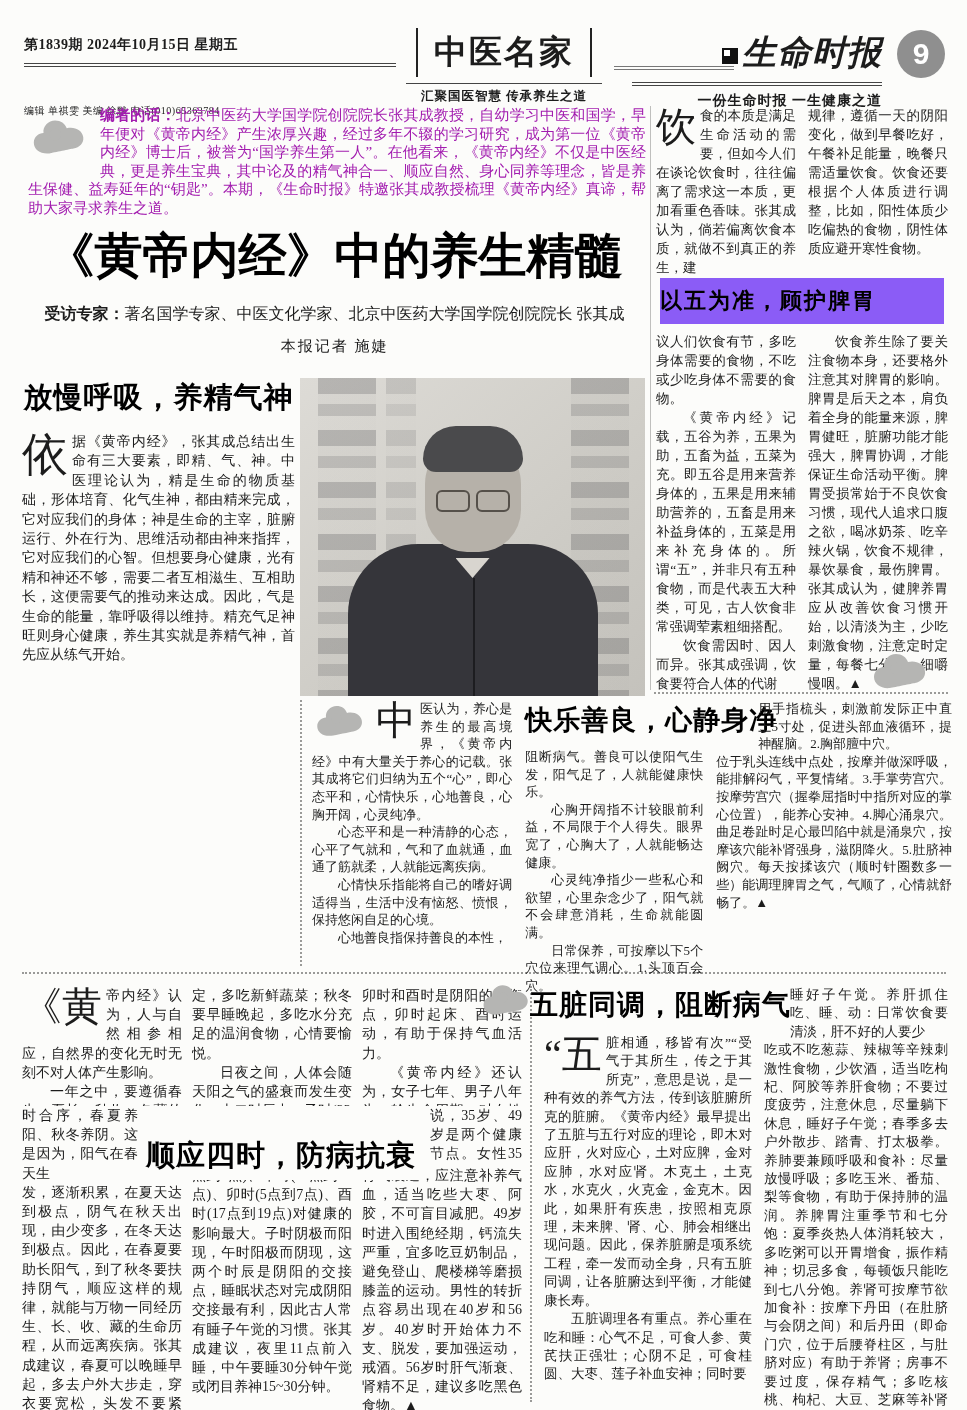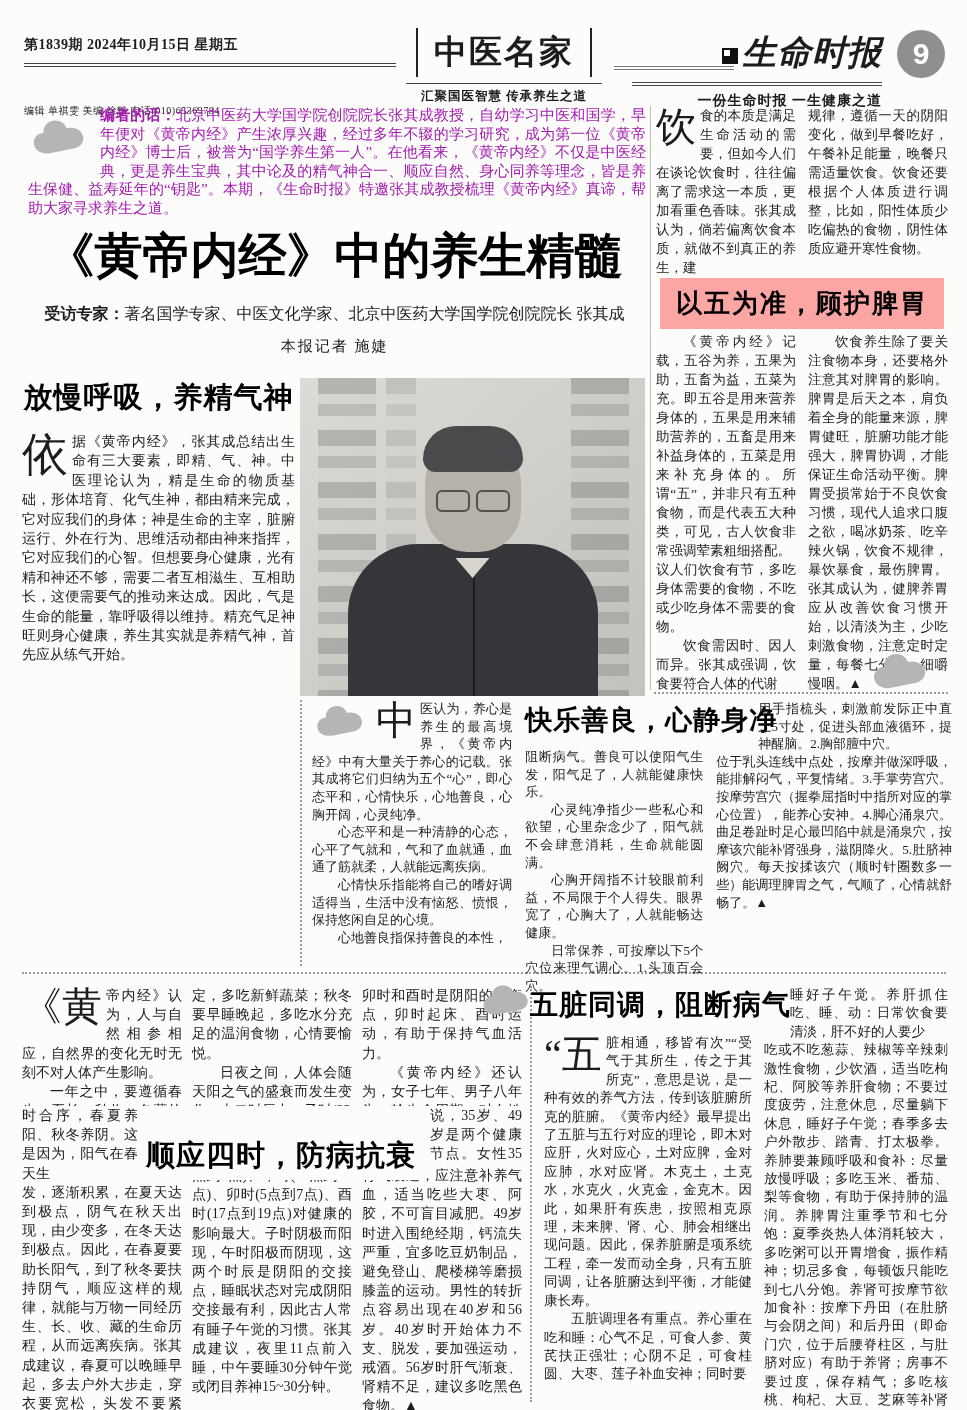--- a/index.html
+++ b/index.html
@@ -78,22 +78,22 @@
   .dot-h-right { position:absolute; left:654px; top:692px; width:294px; border-top:2px dotted #9a9a98; }
   .dot-h-main  { position:absolute; left:22px;  top:972px; width:924px; border-top:2px dotted #9a9a98; }
   .dot-v-bottom{ position:absolute; left:530px; top:986px; height:416px; border-left:2px dotted #9a9a98; }
   
   .rarea { position:absolute; top:106px; left:656px; width:292px; height:582px; }
   .rarea .cols { display:flex; gap:12px; }
   .rcol { width:140px; }
   .rarea p { font-size:13.5px; line-height:19px; }
   .rseg1 { height:170px; overflow:hidden; }
   .rgap { height:56px; }
-  .rtitle { position:absolute; top:172px; left:4px; width:284px; text-align:center;
-    font-size:26px; letter-spacing:2px; white-space:nowrap; background:#fca5a5; padding:8px 0; }
+  .rtitle { position:absolute; top:172px; left:4px; width:284px; 
+    font-size:22px; letter-spacing:2px; white-space:nowrap; background:#8b5cf6; padding:8px 0; }
   .rarea .dc { font-size:40px; line-height:38px; }
   .rcloud { position:absolute; left:212px; top:542px; width:64px; height:44px; }
   
   .band2 { position:absolute; top:700px; left:300px; width:652px; height:266px;
     border-left:2px dotted #9a9a98; padding-left:10px; display:flex; gap:13px; }
   .b2c1 { width:202px; } .b2c2 { width:178px; } .b2c3 { width:238px; }
   .band2 p { font-size:13px; line-height:17.6px; }
   .b2c1 .cloud { float:left; width:56px; height:40px; margin:0 8px 4px 0; }
   .b2c1 .dc { font-size:40px; line-height:38px; }
   .b2title { font-size:27px; letter-spacing:1px; white-space:nowrap; margin:2px 0 10px 0; }
@@ -180,22 +180,22 @@
   <div class="dot-h-main"></div>
   <div class="dot-v-bottom"></div>
 
   <div class="rarea">
     <div class="cols">
       <div class="rcol">
         <div class="rseg1">
           <p class="jp"><span class="dc">饮</span><span>食的本质是满足生命活动的需要，但如今人们在谈论饮食时，往往偏离了需求这一本质，更加看重色香味。张其成认为，倘若偏离饮食本质，就做不到真正的养生，建</span></p>
         </div>
         <div class="rgap"></div>
+        <p class="jp">议人们饮食有节，多吃身体需要的食物，不吃或少吃身体不需要的食物。</p>
         <p class="jp ind">《黄帝内经》记载，五谷为养，五果为助，五畜为益，五菜为充。即五谷是用来营养身体的，五果是用来辅助营养的，五畜是用来补益身体的，五菜是用来补充身体的。所谓“五”，并非只有五种食物，而是代表五大种类，可见，古人饮食非常强调荤素粗细搭配。</p>
-        <p class="jp">议人们饮食有节，多吃身体需要的食物，不吃或少吃身体不需要的食物。</p>
         <p class="jp ind">饮食需因时、因人而异。张其成强调，饮食要符合人体的代谢</p>
       </div>
       <div class="rcol">
         <div class="rseg1">
           <p class="jp">规律，遵循一天的阴阳变化，做到早餐吃好，午餐补足能量，晚餐只需适量饮食。饮食还要根据个人体质进行调整，比如，阳性体质少吃偏热的食物，阴性体质应避开寒性食物。</p>
         </div>
         <div class="rgap"></div>
         <p class="jp ind">饮食养生除了要关注食物本身，还要格外注意其对脾胃的影响。脾胃是后天之本，肩负着全身的能量来源，脾胃健旺，脏腑功能才能强大，脾胃协调，才能保证生命活动平衡。脾胃受损常始于不良饮食习惯，现代人追求口腹之欲，喝冰奶茶、吃辛辣火锅，饮食不规律，暴饮暴食，最伤脾胃。张其成认为，健脾养胃应从改善饮食习惯开始，以清淡为主，少吃刺激食物，注意定时定量，每餐七分饱，细嚼慢咽。▲</p>
       </div>
     </div>
@@ -213,22 +213,22 @@
         <path d="M24 25a6 6 0 1 1 10-4 6 6 0 0 1-10 4z" fill="#fcfcfa"></path>
       </svg>
       <p class="jp"><span class="dc">中</span><span>医认为，养心是养生的最高境界，《黄帝内经》中有大量关于养心的记载。张其成将它们归纳为五个“心”，即心态平和，心情快乐，心地善良，心胸开阔，心灵纯净。</span></p>
       <p class="jp ind">心态平和是一种清静的心态，心平了气就和，气和了血就通，血通了筋就柔，人就能远离疾病。</p>
       <p class="jp ind">心情快乐指能将自己的嗜好调适得当，生活中没有恼怒、愤恨，保持悠闲自足的心境。</p>
       <p class="jp ind">心地善良指保持善良的本性，</p>
     </div>
     <div class="b2c2">
       <h2 class="sec-title b2title">快乐善良，心静身净</h2>
       <p class="jp">阻断病气。善良可以使阳气生发，阳气足了，人就能健康快乐。</p>
+      <p class="jp ind">心胸开阔指不计较眼前利益，不局限于个人得失。眼界宽了，心胸大了，人就能畅达健康。</p>
       <p class="jp ind">心灵纯净指少一些私心和欲望，心里杂念少了，阳气就不会肆意消耗，生命就能圆满。</p>
-      <p class="jp ind">心胸开阔指不计较眼前利益，不局限于个人得失。眼界宽了，心胸大了，人就能畅达健康。</p>
       <p class="jp ind">日常保养，可按摩以下5个穴位来理气调心。1.头顶百会穴。</p>
     </div>
     <div class="b2c3">
       <p class="jp padA">用手指梳头，刺激前发际正中直上5寸处，促进头部血液循环，提神醒脑。2.胸部膻中穴。</p>
       <p class="jp">位于乳头连线中点处，按摩并做深呼吸，能排解闷气，平复情绪。3.手掌劳宫穴。按摩劳宫穴（握拳屈指时中指所对应的掌心位置），能养心安神。4.脚心涌泉穴。曲足卷趾时足心最凹陷中就是涌泉穴，按摩该穴能补肾强身，滋阴降火。5.肚脐神阙穴。每天按揉该穴（顺时针圈数多一些）能调理脾胃之气，气顺了，心情就舒畅了。▲</p>
     </div>
   </div>
 
   <div class="s4">
     <div class="cols">

